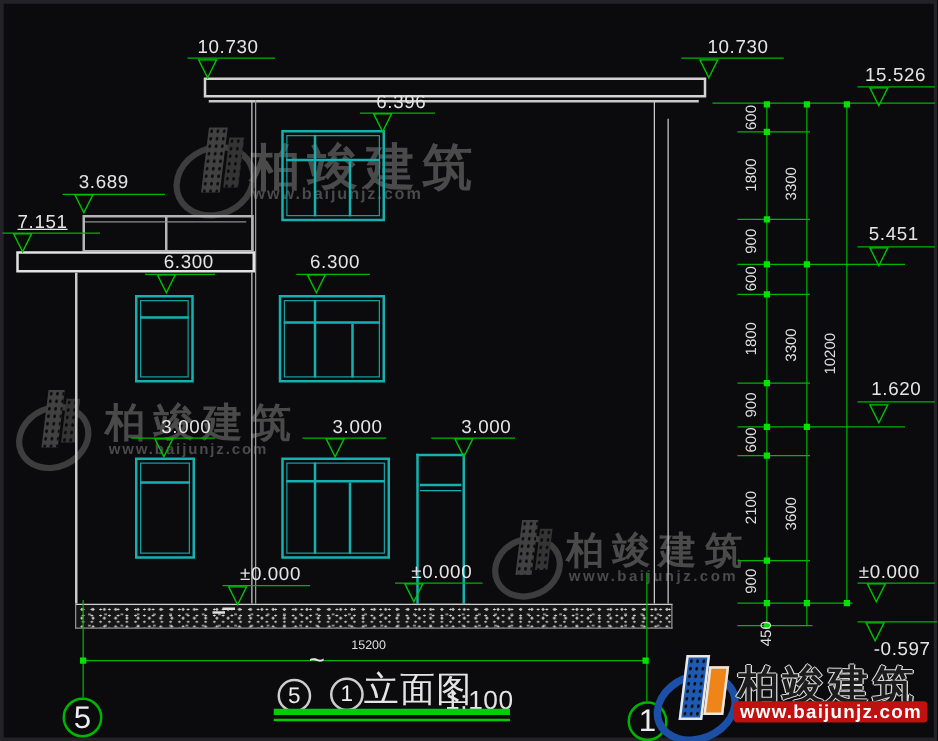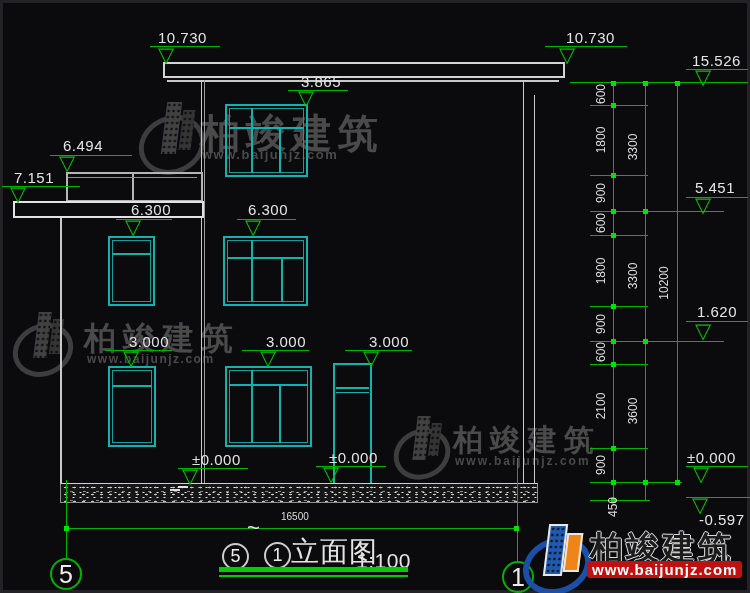--- a/index.html
+++ b/index.html
@@ -192,29 +192,29 @@
   <span class="tri" style="left:155px;top:46px;">▽</span>
 
   <span class="etxt" style="left:566px;top:30px;">10.730</span>
   <div class="gh" style="left:545px;top:46px;width:82px;"></div>
   <span class="tri" style="left:556px;top:46px;">▽</span>
 
   <span class="etxt" style="left:692px;top:53px;">15.526</span>
   <div class="gh" style="left:686px;top:69px;width:62px;"></div>
   <span class="tri" style="left:692px;top:68px;">▽</span>
 
-  <span class="etxt" style="left:301px;top:74px;">3.865</span>
+  <span class="etxt" style="left:301px;top:74px;">6.396</span>
   <div class="gh" style="left:288px;top:90px;width:60px;"></div>
   <span class="tri" style="left:295px;top:89px;">▽</span>
 
-  <span class="etxt" style="left:63px;top:138px;">6.494</span>
+  <span class="etxt" style="left:63px;top:138px;">3.689</span>
   <div class="gh" style="left:50px;top:155px;width:82px;"></div>
   <span class="tri" style="left:56px;top:154px;">▽</span>
 
-  <span class="etxt" style="left:14px;top:170px;">7.151</span>
+  <span class="etxt" style="left:14px;top:170px;text-decoration:underline;">7.151</span>
   <div class="gh" style="left:2px;top:186px;width:78px;"></div>
   <span class="tri" style="left:7px;top:185px;">▽</span>
 
   <span class="etxt" style="left:131px;top:202px;">6.300</span>
   <div class="gh" style="left:116px;top:219px;width:56px;"></div>
   <span class="tri" style="left:122px;top:218px;">▽</span>
 
   <span class="etxt" style="left:248px;top:202px;">6.300</span>
   <div class="gh" style="left:237px;top:219px;width:59px;"></div>
   <span class="tri" style="left:242px;top:218px;">▽</span>
@@ -254,21 +254,21 @@
   <div class="gh" style="left:686px;top:497px;width:64px;"></div>
   <span class="tri" style="left:689px;top:496px;">▽</span>
   <span class="etxt" style="left:699px;top:512px;">-0.597</span>
 
   <div class="gv" style="left:66px;top:480px;height:78px;"></div>
   <div class="gv" style="left:517px;top:458px;height:103px;"></div>
 
   <div class="gh" style="left:66px;top:528px;width:451px;"></div>
   <div class="tick" style="left:64px;top:526px;"></div>
   <div class="tick" style="left:514px;top:526px;"></div>
-  <span class="stxt" style="left:281px;top:511px;">16500</span>
+  <span class="stxt" style="left:281px;top:511px;">15200</span>
 
   <div class="circ-g" style="left:50px;top:558px;width:28px;height:28px;font-size:25px;">
     <span>5</span>
   </div>
   <div class="circ-g" style="left:502px;top:561px;width:28px;height:28px;font-size:25px;">
     <span>1</span>
   </div>
 
   <span class="etxt" style="left:247px;top:520px;font-size:22px;">~</span>
   <div class="circ-w" style="left:222px;top:543px;width:23px;height:23px;font-size:18px;">

